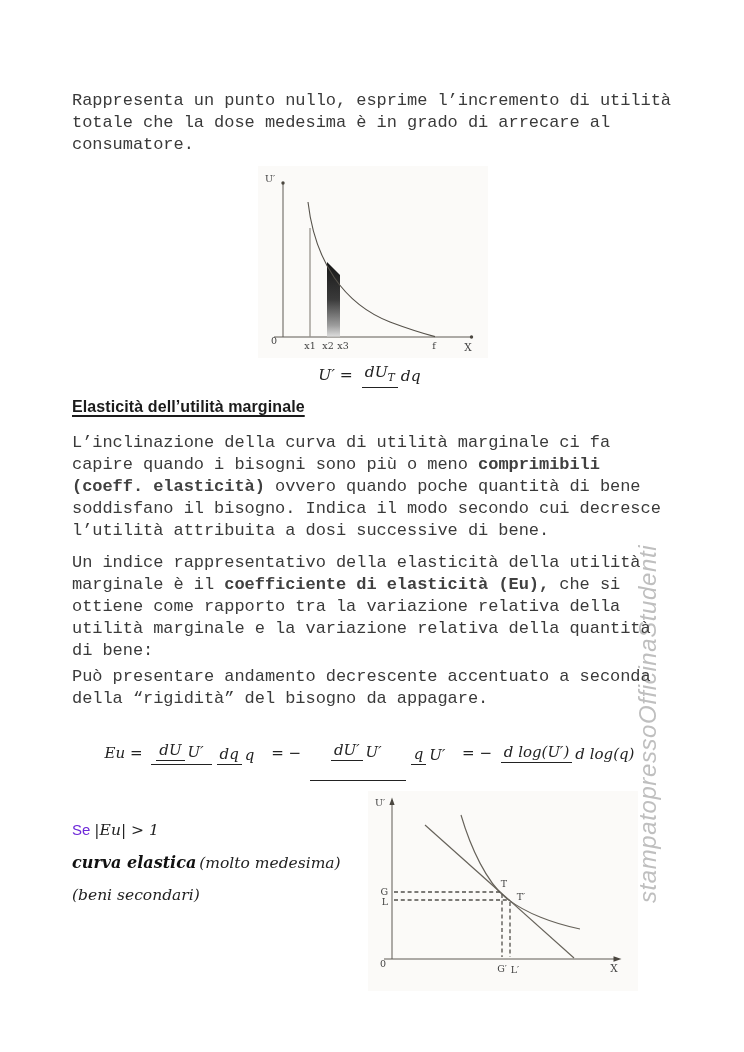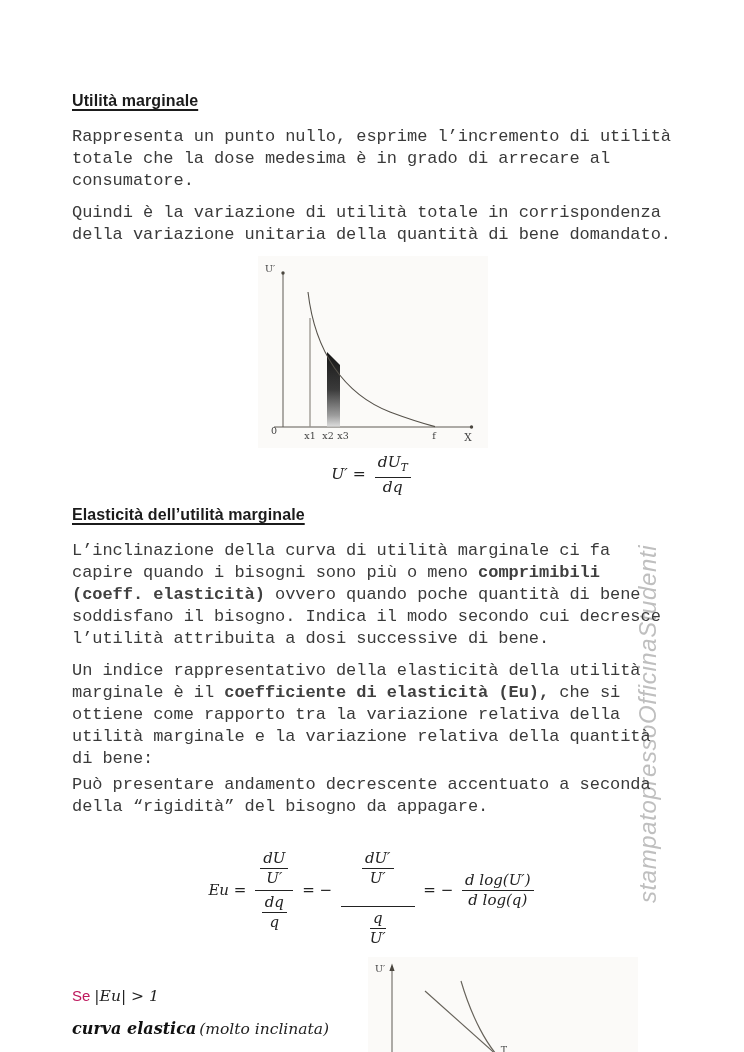--- a/index.html
+++ b/index.html
@@ -30,50 +30,48 @@
   p.body b { color:#404040; }
   .fig1wrap { width:230px; margin:2px auto 6px auto; }
   .fig2wrap { position:absolute; left:296px; top:0; width:270px; }
   .figbg { background:#fbfaf8; display:block; }
   svg text { font-family:"DejaVu Serif", serif; font-size:9.5px; fill:#3f3f3f; }
   svg text.axlbl { font-size:10.5px; }
   .math { font-family:"DejaVu Serif", serif; font-style:italic; color:#222; }
   .formula1 { text-align:center; font-size:15.5px; margin:0 0 8px 0; }
   .formula2 { text-align:center; font-size:15px; margin:4px 0 0 0; padding:6px 0 10px 0; }
   .frac, .ofrac {
-    display:inline-flex; flex-direction:column; align-items:center;
+    display:inline-flex; flex-direction:row; align-items:center;
     vertical-align:middle; margin:0 4px; line-height:17px;
   }
   .frac .top { border-bottom:1.3px solid #222; padding:0 3px 1px 3px; }
   .frac .bot { padding:1px 3px 0 3px; }
   .ofrac .otop { border-bottom:1.3px solid #222; padding:0 5px 3px 5px; }
   .ofrac .obot { padding:3px 5px 0 5px; }
   sub.msub { font-size:10.5px; }
   .bottom { position:relative; min-height:225px; }
   .blines { width:300px; padding-top:30px; }
   .bline { margin:0 0 14px 0; }
   .cond { font-size:15px; }
-  .cond .sans { font-family:"Liberation Sans", sans-serif; color:#be185d; margin-right:4px; }
+  .cond .sans { font-family:"Liberation Sans", sans-serif; color:#6d28d9; margin-right:4px; }
   .cond .math { font-size:15.5px; }
   .curva-b { font-family:"DejaVu Serif", serif; font-style:italic; font-weight:bold; font-size:16px; color:#111; margin-right:3px; }
   .ital { font-family:"DejaVu Serif", serif; font-style:italic; font-size:15.5px; color:#222; }
 </style>
 </head>
 <body>
 
 <div class="page">
 
   <div class="watermark">stampatopressoOfficinaStudenti</div>
 
   <div class="content">
 
-    <h1 class="heading">Utilità marginale</h1>
 
     <p class="body">Rappresenta un punto nullo, esprime l’incremento di utilità totale che la dose medesima è in grado di arrecare al consumatore.</p>
-    <p class="body">Quindi è la variazione di utilità totale in corrispondenza della variazione unitaria della quantità di bene domandato.</p>
 
     <div class="fig1wrap">
       <svg class="figbg" viewBox="0 0 230 192" width="230" height="192">
         <defs>
           <linearGradient id="g1" x1="0" y1="0" x2="0" y2="1">
             <stop offset="0" stop-color="#161616"></stop>
             <stop offset="0.5" stop-color="#3a3a3a"></stop>
             <stop offset="0.85" stop-color="#9c9c9c"></stop>
             <stop offset="1" stop-color="#dcdcdc"></stop>
           </linearGradient>
@@ -151,21 +149,21 @@
         <span class="bot">d log(q)</span>
       </span>
     </div>
 
     <div class="bottom">
       <div class="blines">
         <div class="bline cond">
           <span class="sans">Se</span><span class="math">|Eu| &gt; 1</span>
         </div>
         <div class="bline">
-          <span class="curva-b">curva elastica</span><span class="ital">(molto inclinata)</span>
+          <span class="curva-b">curva elastica</span><span class="ital">(molto medesima)</span>
         </div>
         <div class="bline">
           <span class="ital">(beni secondari)</span>
         </div>
       </div>
 
       <div class="fig2wrap">
         <svg class="figbg" viewBox="0 0 270 200" width="270" height="200">
 
           <line x1="24" y1="168" x2="24" y2="12" stroke="#5e5a54" stroke-width="1"></line>

